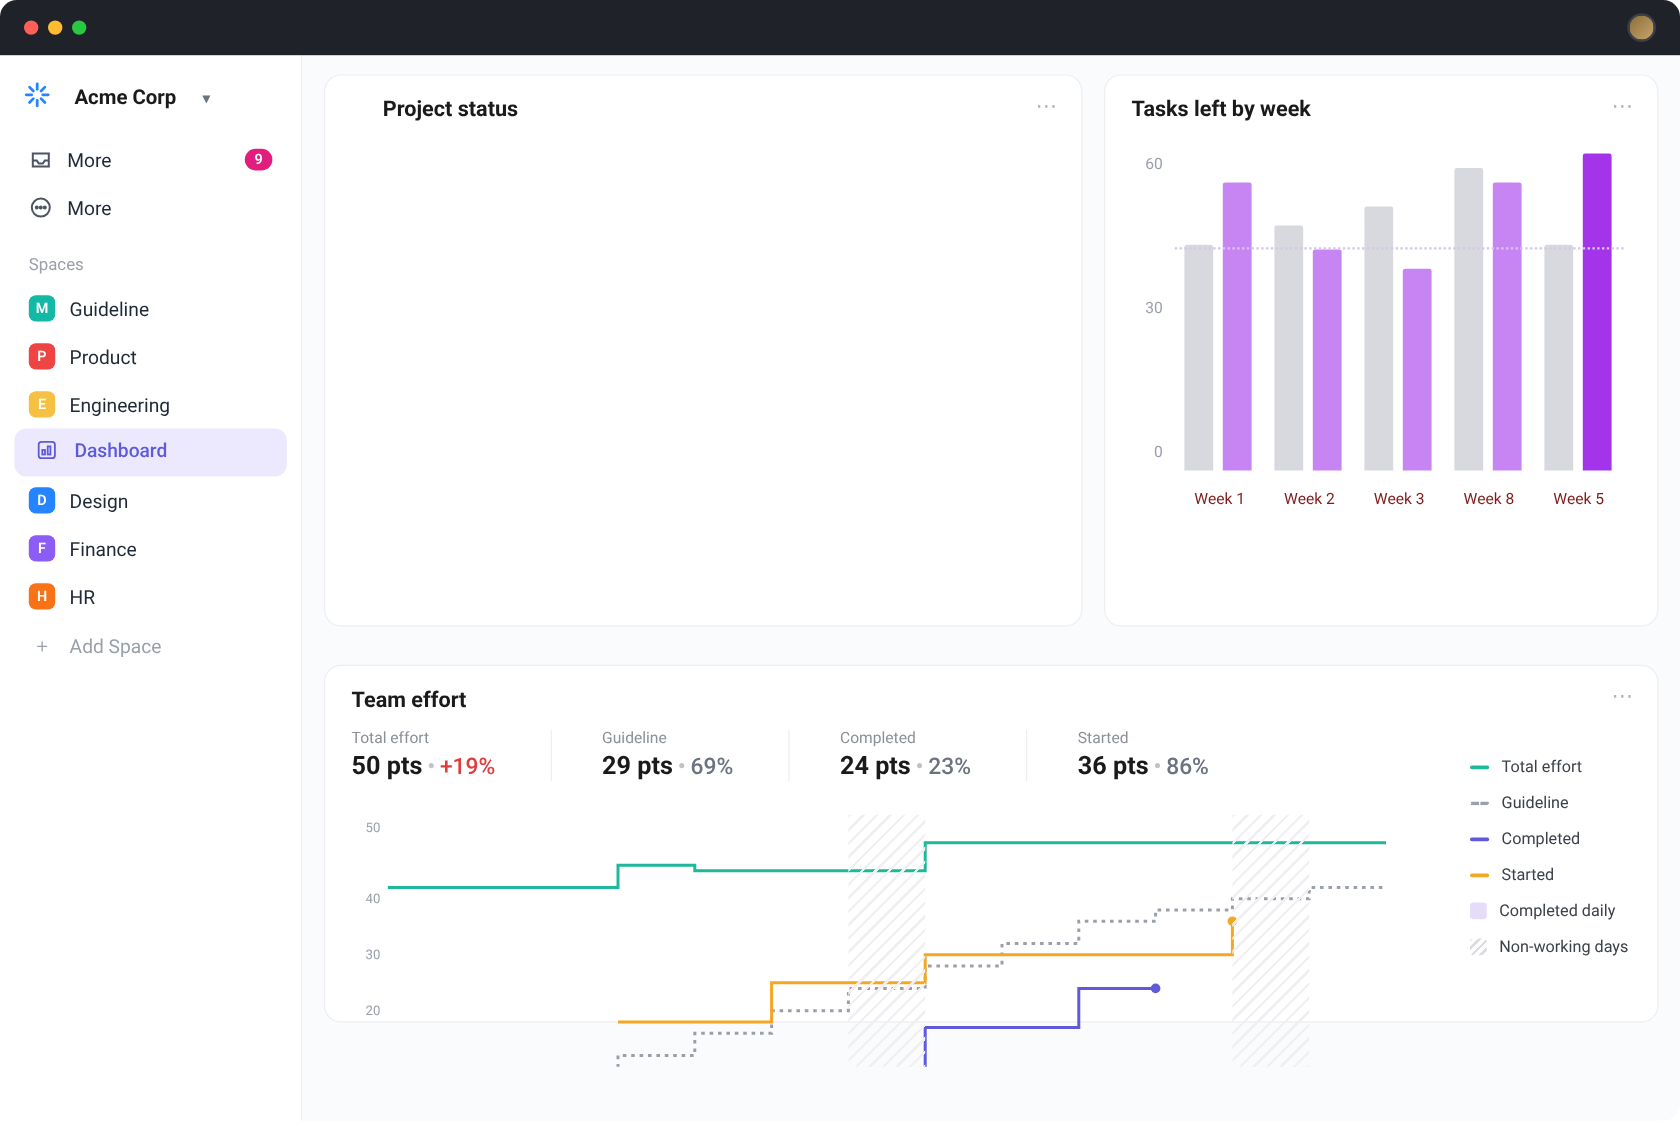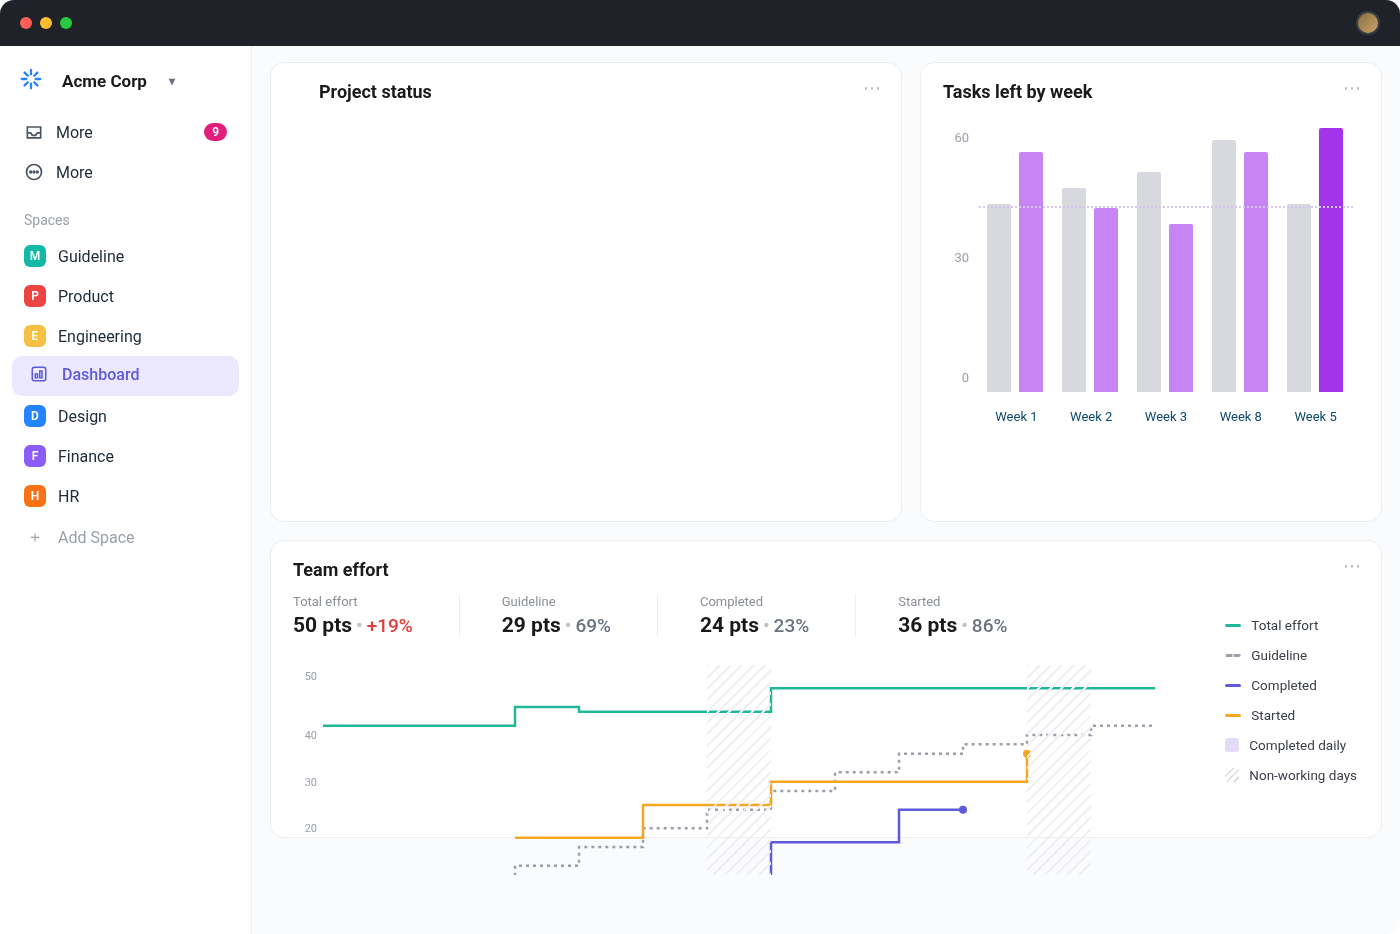--- a/index.html
+++ b/index.html
@@ -29,21 +29,21 @@
 .add-space .plus { width:22px; height:22px; display:flex; align-items:center; justify-content:center; border-radius:6px; }
 
 .main { flex:1; padding: 16px 18px; background:#fafbfc; overflow:hidden; }
 .row { display:flex; gap:18px; }
 .card { background:#fff; border:1px solid #eceef1; border-radius:14px; padding:18px 22px; position:relative; }
 .card-title { font-weight:700; font-size:18px; margin-bottom:10px; }
 .card-menu { position:absolute; top:14px; right:18px; color:#b0b4bc; font-size:18px; cursor:pointer; letter-spacing:2px; }
 
 .status-card { width:632px; height:460px;padding-left:48px; }
 .tasks-card { flex:1; height:460px; }
-.team-card { margin-top:18px; height:298px; }
+.team-card { margin-top:32px; height:298px; }
 
 .pie-wrap { position:relative; width:250px; height:250px; margin:30px auto 0; }
 .pie { width:250px; height:250px; border-radius:50%; }
 .pie-label { position:absolute; font-size:12.5px; letter-spacing:.5px; color:#111; font-weight:700; white-space:nowrap; }
 .pie-label .cnt { color:#9aa0aa; font-weight:600; margin-left:4px; }
 .lbl-dev { top:-30px; right:-20px; }
 .lbl-done { top:60px; right:-95px; }
 .lbl-inprog { bottom:-8px; right:-128px; }
 .lbl-open { top:114px; left:-110px; }
 .lbl-design { top:10px; left:-90px; }
@@ -52,21 +52,21 @@
 .yaxis { position:absolute; left:0; top:0; bottom:40px; width:32px; }
 .ytick { position:absolute; right:6px; font-size:13px; color:#9aa0aa; transform:translateY(-50%); }
 .bars-plot { position:absolute; left:36px; right:6px; top:0; bottom:40px; }
 .gline { position:absolute; left:0; right:0; border-top:2px dotted #d6c5ec; }
 .bars { display:flex; height:100%; align-items:flex-end; justify-content:space-around; }
 .bar-pair { display:flex; gap:8px; align-items:flex-end; width:58px; }
 .bar { width:24px; border-radius:2px 2px 0 0; }
 .bar.a { background:#d7d9de; }
 .bar.b { background:#c784f3; }
 .bar.b.hi { background:#a334ea; }
-.xlabels { position:absolute; left:36px; right:6px; bottom:8px; display:flex; justify-content:space-around; font-size:13px; color:#0c4a6e; }
+.xlabels { position:absolute; left:36px; right:6px; bottom:8px; display:flex; justify-content:space-around; font-size:13px; color:#7f1d1d; }
 
 .metrics { display:flex; gap:0; margin-top:14px; }
 .metric { flex:0 0 auto; padding:0 46px 0 0; border-right:1px solid #edeef1; margin-right:42px; }
 .metric:last-of-type { border-right:none; }
 .metric .m-label { font-size:13px; color:#8b8f98; margin-bottom:4px; }
 .metric .m-value { font-size:21px; font-weight:700; }
 .metric .m-sub { font-size:19px; color:#6b7280; font-weight:500; }
 .metric .up { color:#e23b3b; }
 
 .legend { position:absolute; right:24px; top:76px; font-size:13.5px; }

